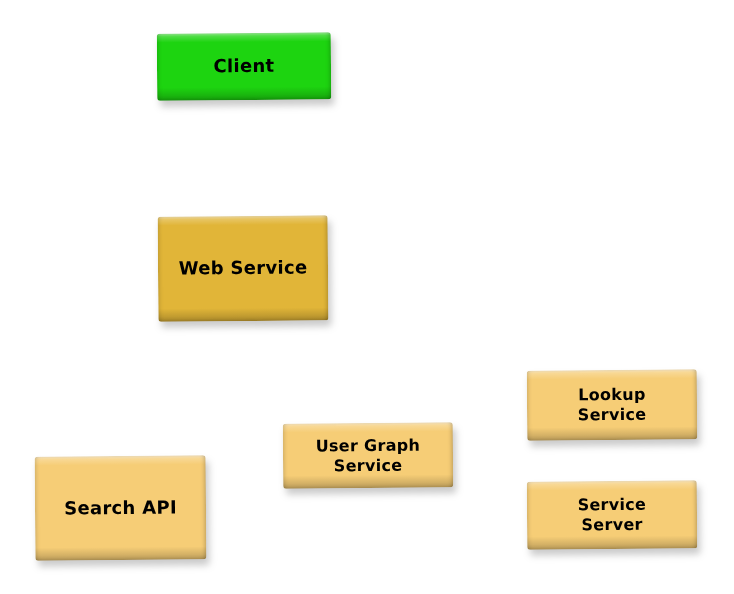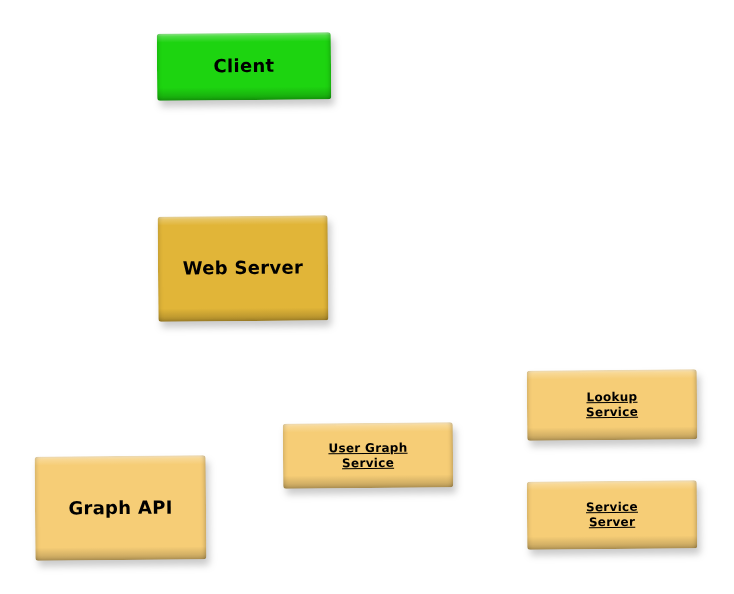--- a/index.html
+++ b/index.html
@@ -34,44 +34,44 @@
   }
   .node-label {
     color: #000;
     font-weight: 700;
     white-space: pre-line;
     line-height: 1.25;
     letter-spacing: 0.3px;
     padding: 0 6px;
   }
   .size-lg .node-label { font-size: 18px; }
-  .size-sm .node-label { font-size: 12px; text-decoration: underline; }
+  .size-sm .node-label { font-size: 16px; }
 
   #node-client        { left: 157px; top:  33px; width: 174px; height:  67px; }
   #node-web-server    { left: 158px; top: 216px; width: 170px; height: 105px; }
   #node-search-api    { left:  35px; top: 456px; width: 171px; height: 104px; }
   #node-user-graph    { left: 283px; top: 423px; width: 170px; height:  65px; }
   #node-lookup        { left: 527px; top: 370px; width: 170px; height:  70px; }
   #node-person-server { left: 527px; top: 481px; width: 170px; height:  68px; }
 </style>
 </head>
 <body>
 
 <div class="canvas">
 
   <div class="node size-lg" id="node-client" style="background-color: rgb(29, 212, 16);">
     <span class="node-label">Client</span>
   </div>
 
   <div class="node size-lg" id="node-web-server" style="background-color: rgb(225, 181, 56);">
-    <span class="node-label">Web Server</span>
+    <span class="node-label">Web Service</span>
   </div>
 
   <div class="node size-lg" id="node-search-api" style="background-color: rgb(246, 205, 118);">
-    <span class="node-label">Graph API</span>
+    <span class="node-label">Search API</span>
   </div>
 
   <div class="node size-sm" id="node-user-graph" style="background-color: rgb(246, 205, 118);">
     <span class="node-label">User Graph
 Service</span>
   </div>
 
   <div class="node size-sm" id="node-lookup" style="background-color: rgb(246, 205, 118);">
     <span class="node-label">Lookup
 Service</span>

